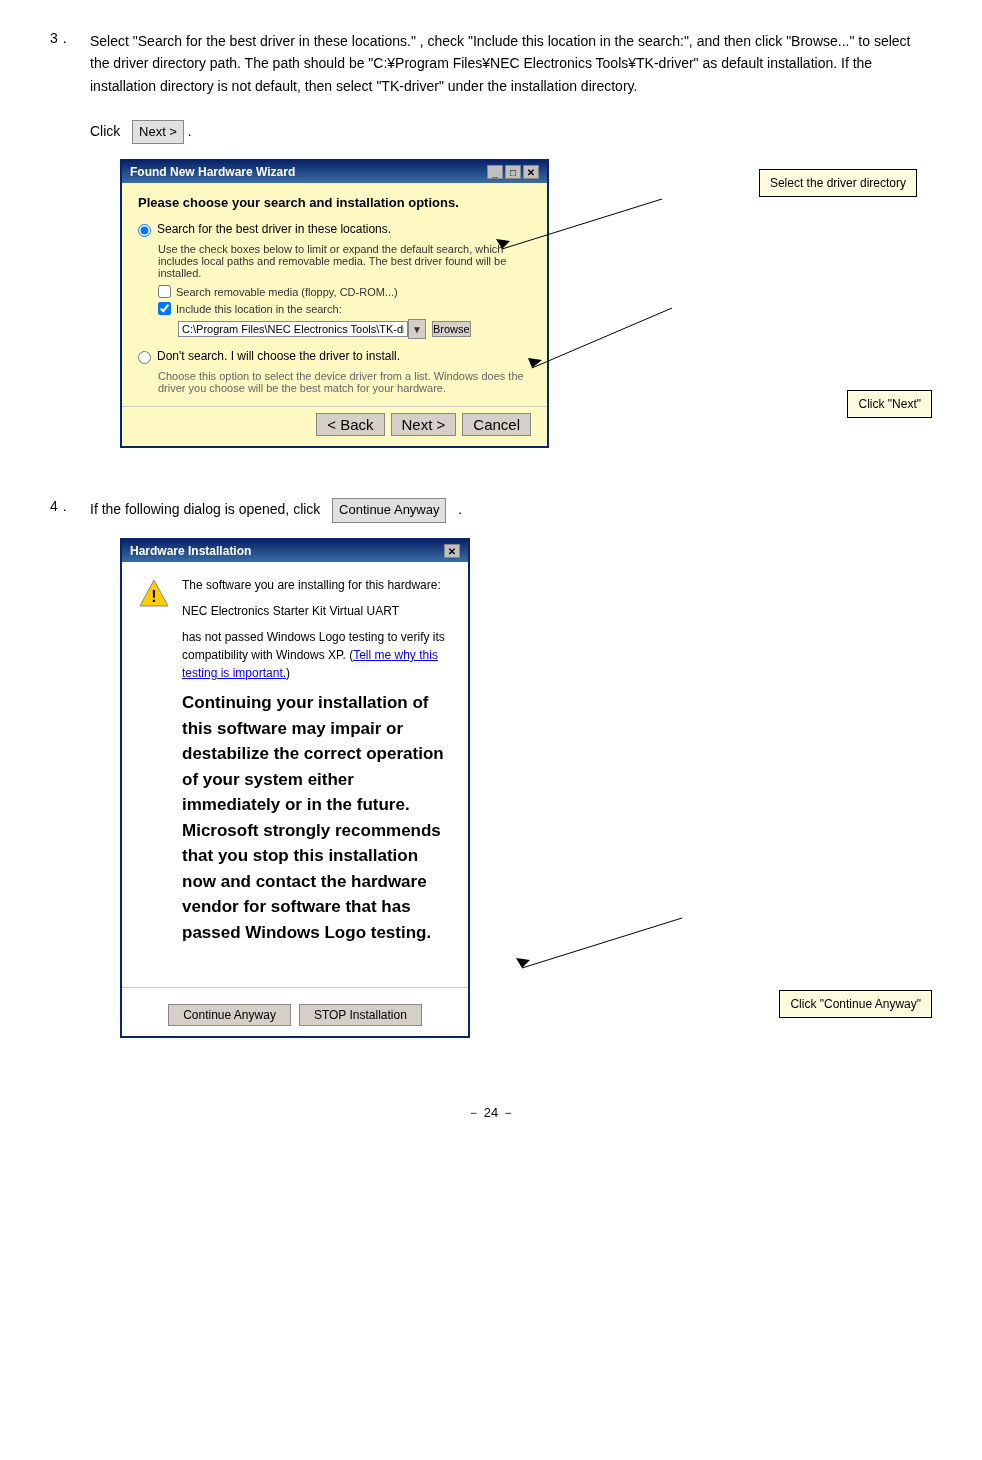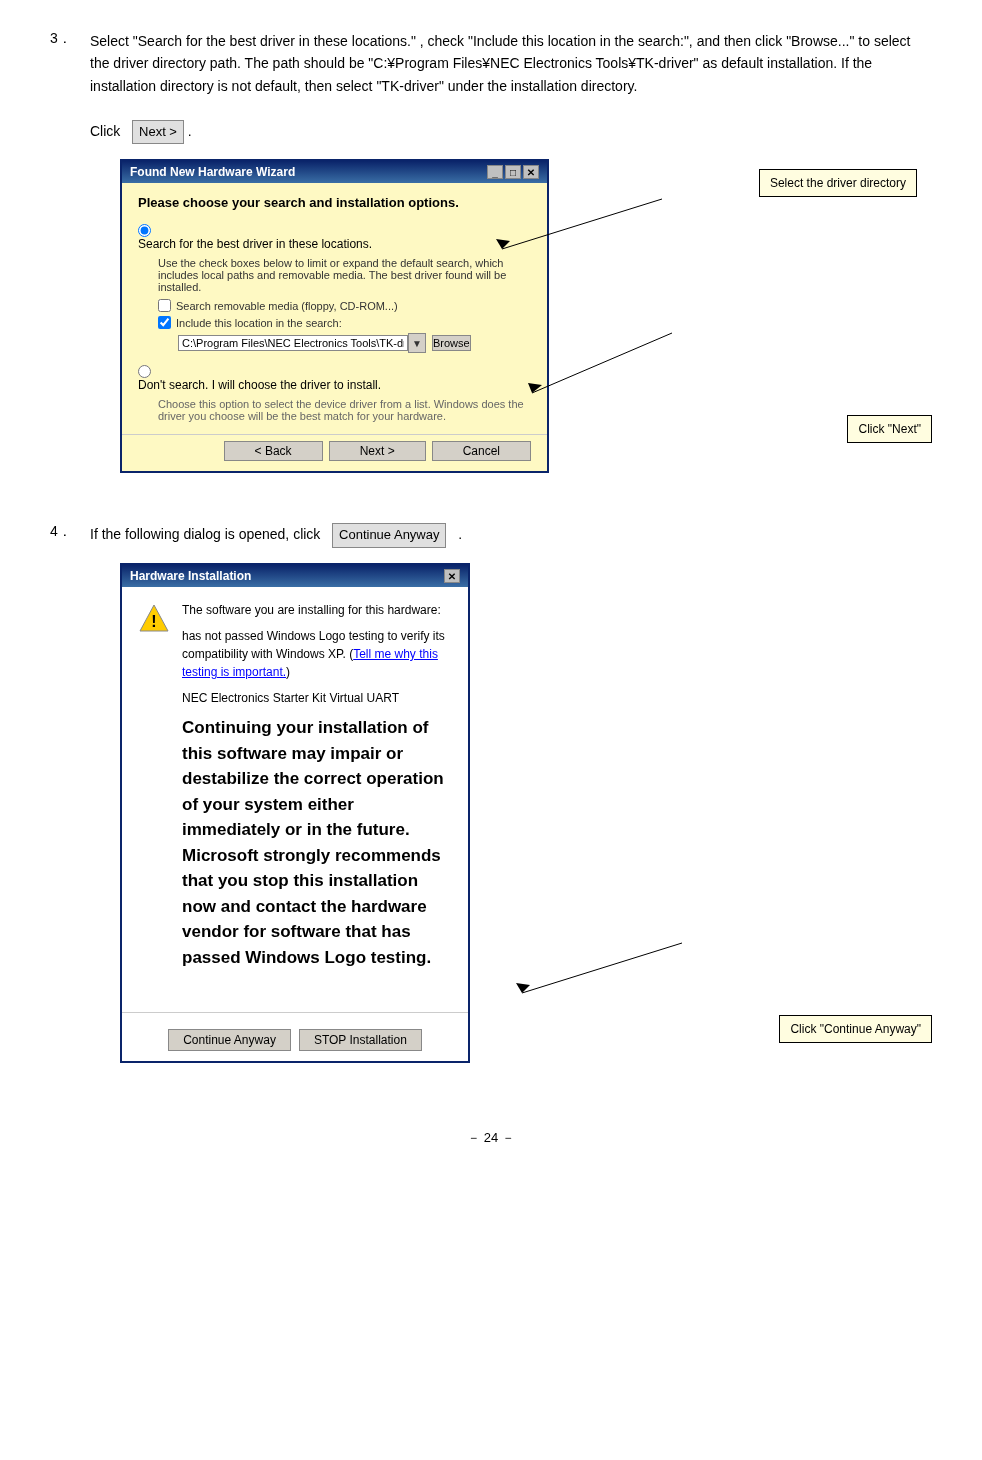--- a/index.html
+++ b/index.html
@@ -93,21 +93,20 @@
     .wizard-header-text {
       font-weight: bold;
       font-size: 13px;
       margin-bottom: 12px;
     }
 
     .wizard-option {
       display: flex;
       align-items: flex-start;
       margin-bottom: 6px;
-      flex-direction: column;
     }
 
     .wizard-option input[type="radio"] {
       margin-top: 2px;
       margin-right: 6px;
     }
 
     .wizard-option-text {
       font-size: 12px;
     }
@@ -170,22 +169,22 @@
       display: flex;
       justify-content: flex-end;
       gap: 6px;
       padding: 6px 16px 10px;
       border-top: 1px solid #ccc;
     }
 
     .wizard-footer-btn {
       background: #d4d0c8;
       border: 1px solid #888;
-      padding: 2px 30px;
-      font-size: 12px;
+      padding: 2px 10px;
+      font-size: 15px;
       cursor: pointer;
     }
 
     
     .callout-box {
       position: absolute;
       border: 1px solid #000;
       background: #fffde0;
       padding: 6px 10px;
       font-size: 12px;
@@ -395,25 +394,25 @@
           </div>
           <div class="hw-body">
             <div class="hw-warning-row">
 
               <svg class="hw-warning-icon" viewBox="0 0 32 32">
                 <polygon points="16,2 30,28 2,28" fill="#ffcc00" stroke="#888" stroke-width="1"></polygon>
                 <text x="16" y="24" text-anchor="middle" font-size="16" font-weight="bold" fill="#000">!</text>
               </svg>
               <div class="hw-text">
                 <p>The software you are installing for this hardware:</p>
+                <p>NEC Electronics Starter Kit Virtual UART</p>
                 <p>
                   <span>has not passed Windows Logo testing to verify its compatibility with Windows XP.</span>
                   (<a href="#">Tell me why this testing is important.</a>)
                 </p>
-                <p>NEC Electronics Starter Kit Virtual UART</p>
                 <p class="hw-bold-warning">Continuing your installation of this software may impair or destabilize the correct operation of your system either immediately or in the future. Microsoft strongly recommends that you stop this installation now and contact the hardware vendor for software that has passed Windows Logo testing.</p>
               </div>
             </div>
           </div>
           <hr class="hw-divider">
           <div class="hw-footer">
             <button class="hw-footer-btn">Continue Anyway</button>
             <button class="hw-footer-btn stop-btn">STOP Installation</button>
           </div>
         </div>

